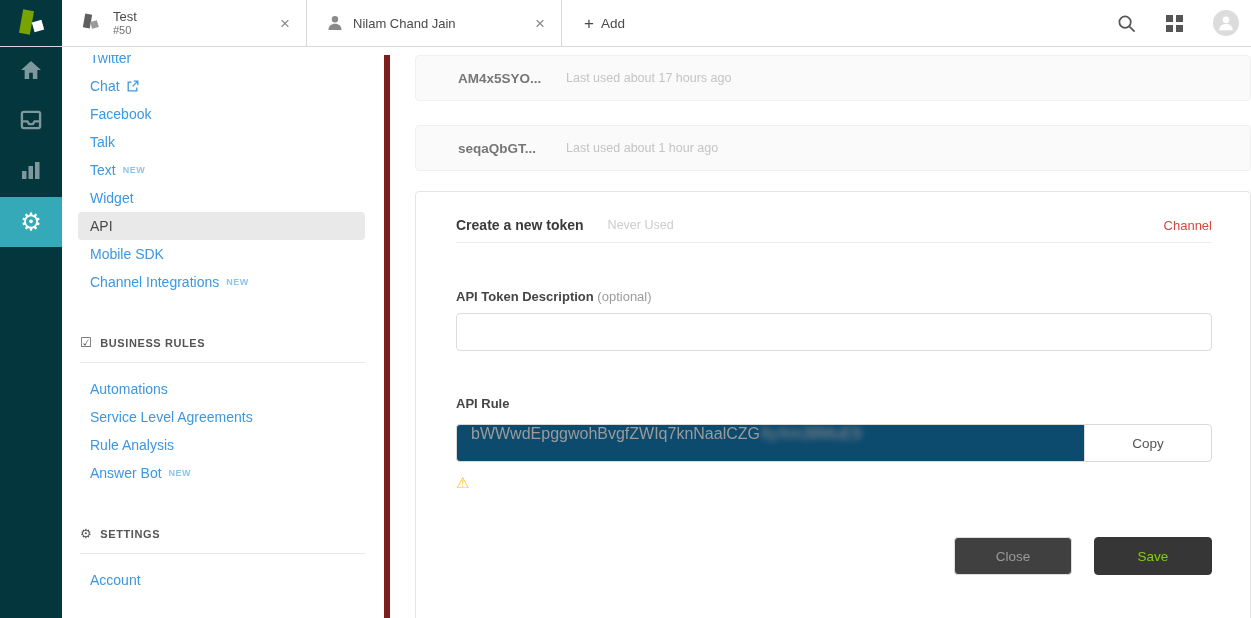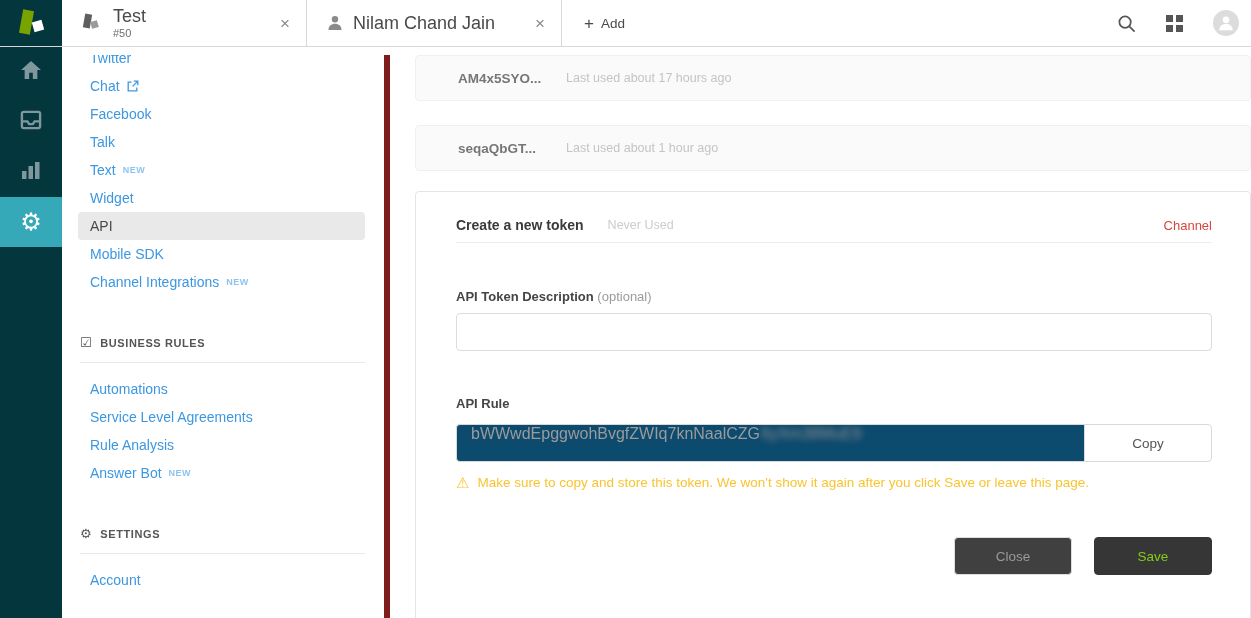--- a/index.html
+++ b/index.html
@@ -15,21 +15,21 @@
     background:#78a300; transform:rotate(10deg); }
   .logo-white { position:absolute; left:33px; top:21px; width:10px; height:10px;
     background:#fff; transform:rotate(-16deg); }
   .tab { position:relative; display:flex; align-items:center; border-right:1px solid #d8d8d8;
     padding-left:20px; background:#fff; }
   .tab1 { width:245px; } .tab2 { width:255px; }
   .ticket-icon { width:20px; height:24px; position:relative; margin-right:11px; flex:none; }
   .ticket-a { position:absolute; left:2px; top:3px; width:7px; height:14px; background:#5f5f5f; transform:rotate(10deg); }
   .ticket-b { position:absolute; left:9px; top:10px; width:7px; height:7px; background:#9a9a9a; transform:rotate(-16deg); }
   .tab-text { line-height:1.2; }
-  .tab-title { font-size:18px; color:#4a4a4a; }
+  .tab-title { font-size:13px; color:#4a4a4a; }
   .tab-sub { font-size:11px; color:#6e6e6e; }
   .tab-close { position:absolute; right:16px; top:50%; transform:translateY(-50%);
     color:#8a8a8a; font-size:17px; line-height:1; cursor:pointer; }
   .person-icon { margin-right:10px; flex:none; display:flex; }
   .add-btn { display:flex; align-items:center; gap:7px; padding:0 22px; color:#4a4a4a;
     font-size:13.5px; cursor:pointer; }
   .add-plus { font-size:17px; color:#4a4a4a; line-height:1; }
   .topbar-right { margin-left:auto; display:flex; align-items:center; gap:30px; padding-right:12px; }
   .icon-btn { display:flex; align-items:center; cursor:pointer; }
   .avatar { width:26px; height:26px; border-radius:50%; background:#dcdcdc;
@@ -293,21 +293,20 @@
     <div class="token-group">
       <div class="token-box">
         <span>bWWwdEpggwohBvgfZWIq7knNaalCZG</span>
         <span class="token-tail">6yXm38MuE9</span>
       </div>
       <div class="copy-btn">Copy</div>
     </div>
 
     <div class="warning">
       <span class="warning-glyph">⚠</span>
-      <span>Make sure to copy and store this token. We won't show it again after you click Save or leave this page.</span>
     </div>
 
     <div class="card-footer">
       <button class="btn btn-close">Close</button>
       <button class="btn btn-save">Save</button>
     </div>
   </section>
 </main>
 
 </body></html>

